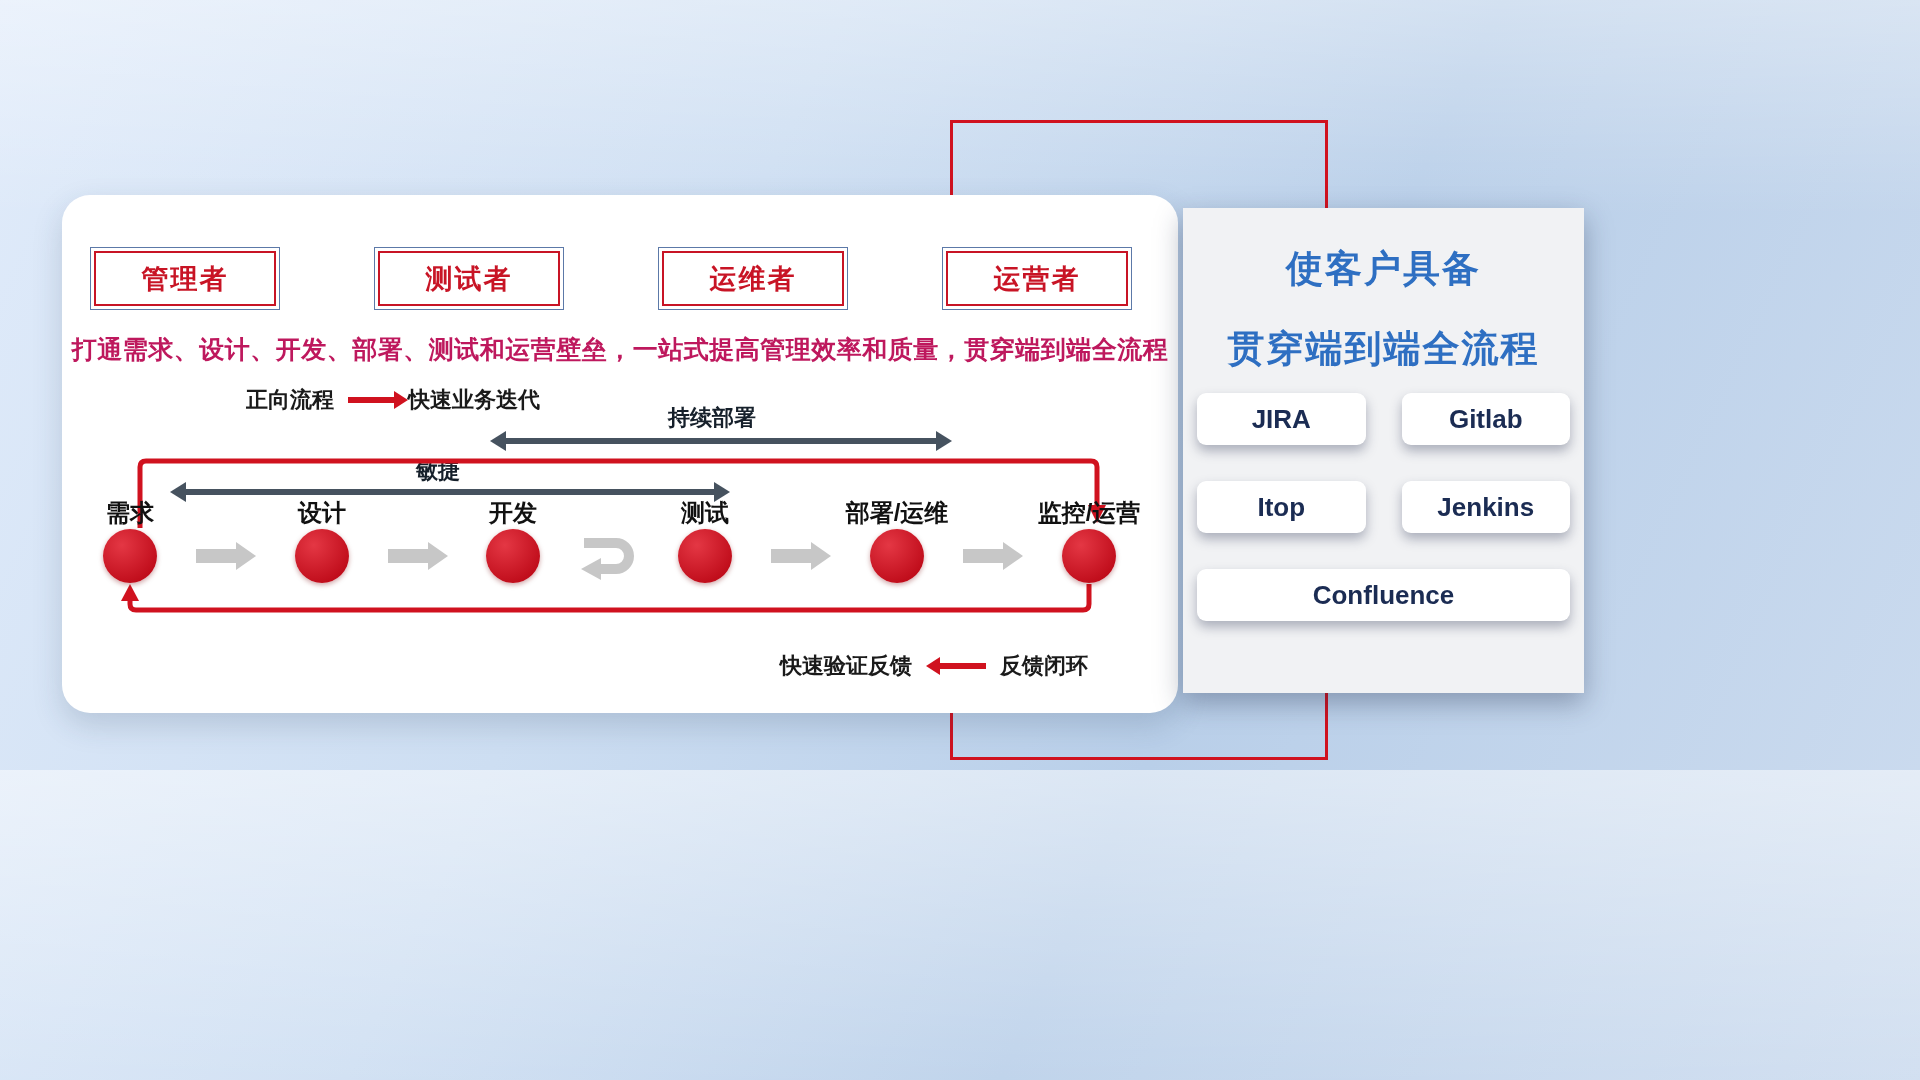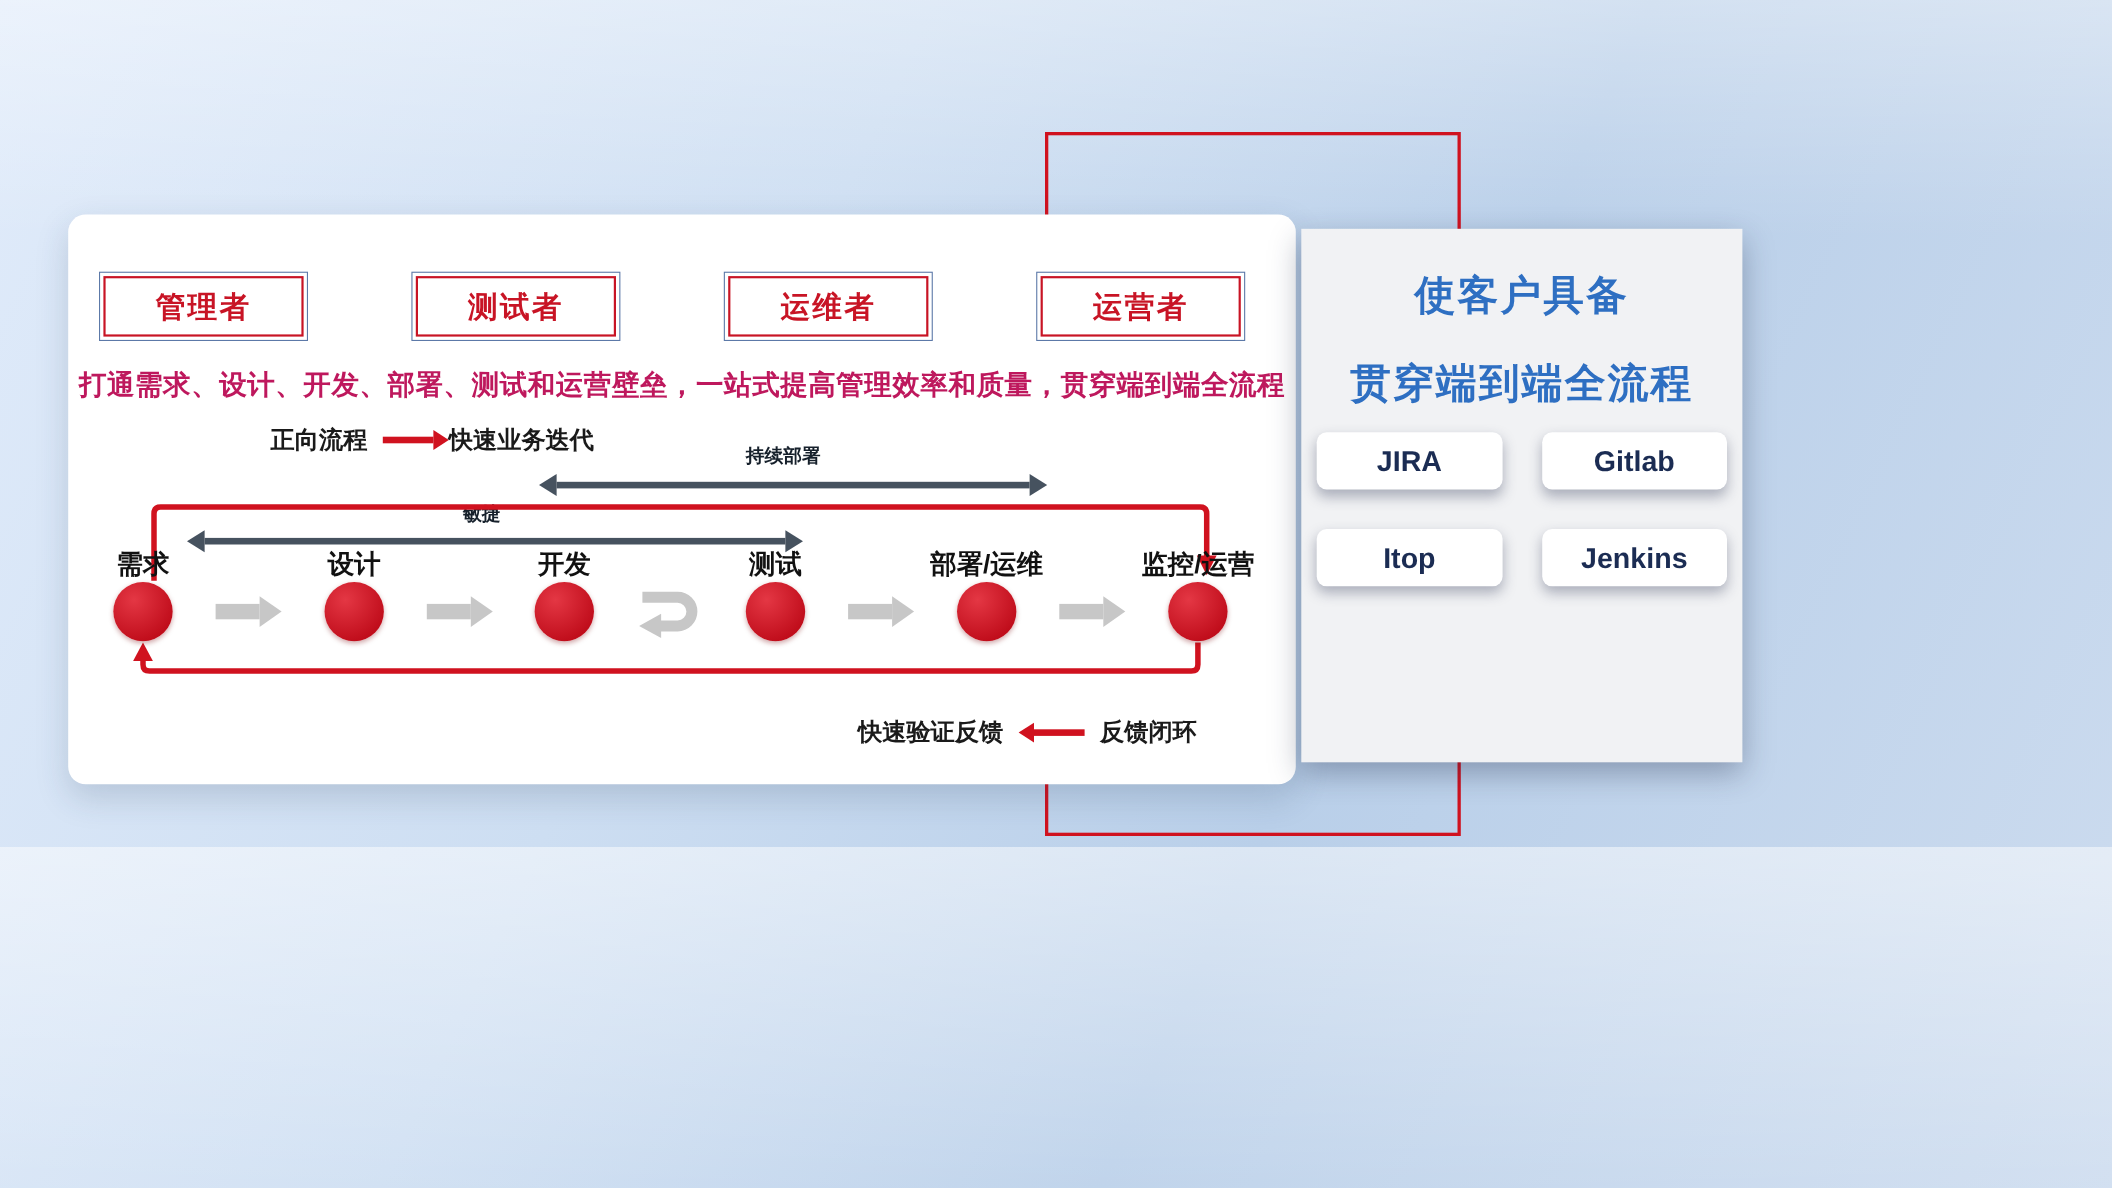--- a/index.html
+++ b/index.html
@@ -13,21 +13,21 @@
   }
   .stage::after { content:''; position:absolute; left:0; right:0; top:770px; bottom:0; z-index:0;
     background:linear-gradient(180deg, rgba(255,255,255,0.5), rgba(255,255,255,0.1));
     pointer-events:none;
   }
 
   .red-frame { position:absolute; left:950px; top:120px; width:378px; height:640px;
     border:3px solid #d0121f; z-index:1; }
 
   .card { position:absolute; left:62px; top:195px; width:1116px; height:518px;
-    background:#ffffff; border-radius:16px; box-shadow:0 12px 30px rgba(40,60,90,0.18); z-index:2; }
+    background:#ffffff; border-radius:28px; box-shadow:0 12px 30px rgba(40,60,90,0.18); z-index:2; }
 
   .roles { position:absolute; left:28px; top:52px; width:1042px; display:flex; justify-content:space-between; }
   .role-box { width:190px; height:63px; border:1px solid #5c79a8; background:#fff; padding:3px; }
   .role-inner { width:100%; height:100%; border:2px solid #c81425;
     display:flex; align-items:center; justify-content:center; }
   .role-inner span { font-size:27px; font-weight:bold; color:#c81425; letter-spacing:2px; }
 
   .desc { position:absolute; left:0; top:138px; width:100%; text-align:center;
     font-size:25px; font-weight:bold; color:#be185d; letter-spacing:0.5px; }
 
@@ -36,21 +36,21 @@
   #legend-forward { left:172px; top:190px; }
   #legend-feedback { left:706px; top:456px; }
 
   .arrow-red-right { position:relative; width:46px; height:6px; background:#d0121f; }
   .arrow-red-right::after { content:''; position:absolute; right:-14px; top:-6px;
     border-left:14px solid #d0121f; border-top:9px solid transparent; border-bottom:9px solid transparent; }
   .arrow-red-left { position:relative; width:46px; height:6px; background:#d0121f; margin-left:14px; }
   .arrow-red-left::before { content:''; position:absolute; left:-14px; top:-6px;
     border-right:14px solid #d0121f; border-top:9px solid transparent; border-bottom:9px solid transparent; }
 
-  .span-label { position:absolute; transform:translateX(-50%); font-size:17px; font-weight:bold; color:#16202b; }
+  .span-label { position:absolute; transform:translateX(-50%); font-size:22px; font-weight:bold; color:#16202b; }
   #cd-label { left:650px; top:208px; }
   #agile-label { left:376px; top:261px; }
 
   .dbl-arrow { position:absolute; height:6px; background:#46525f; }
   .dbl-arrow::before { content:''; position:absolute; left:-16px; top:-7px;
     border-right:16px solid #46525f; border-top:10px solid transparent; border-bottom:10px solid transparent; }
   .dbl-arrow::after { content:''; position:absolute; right:-16px; top:-7px;
     border-left:16px solid #46525f; border-top:10px solid transparent; border-bottom:10px solid transparent; }
   #cd-arrow { left:444px; top:243px; width:430px; }
   #agile-arrow { left:124px; top:294px; width:528px; }
@@ -166,16 +166,17 @@
   </div>
 
   <div class="panel">
     <div class="panel-title" id="pt1">使客户具备</div>
     <div class="panel-title" id="pt2">贯穿端到端全流程</div>
     <div class="tools">
       <div class="tool">JIRA</div>
       <div class="tool">Gitlab</div>
       <div class="tool">Itop</div>
       <div class="tool">Jenkins</div>
+      <div class="tool wide">Confluence</div>
     </div>
   </div>
 
 </div>
 
 </body></html>

